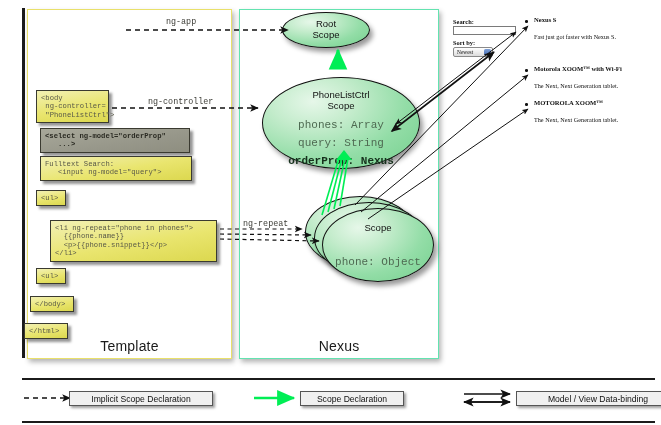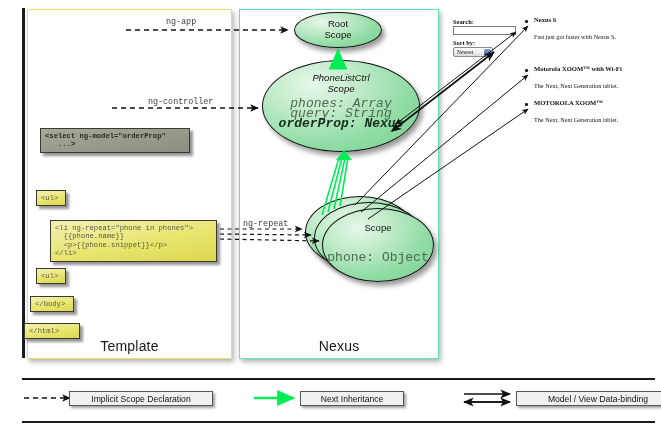--- a/index.html
+++ b/index.html
@@ -34,21 +34,21 @@
      color:#2a2a22;font-weight:bold;}
 
   
   .ellipse{position:absolute;border-radius:50%;
      border:1.6px solid #111;
      background:radial-gradient(ellipse at 32% 26%, #e6f7e9 0%, #c4eccc 28%, #93dda7 62%, #74cf8d 100%);
      box-shadow:3px 4px 5px rgba(0,0,0,.40);
      text-align:center;box-sizing:border-box;}
   .ell-title{font-size:9.5px;color:#111;line-height:11px;}
   .ell-props{font-family:"Liberation Mono","DejaVu Sans Mono",monospace;
-     font-size:13px;line-height:10px;color:#4e6a52;white-space:pre;}
+     font-size:11px;line-height:18px;color:#4e6a52;white-space:pre;}
   .ell-props b{color:#16301c;font-weight:bold;}
 
   
   .edgelabel{position:absolute;font-family:"Liberation Mono","DejaVu Sans Mono",monospace;
      font-size:8.4px;color:#40403a;white-space:nowrap;}
 
   
   .vw-lbl{position:absolute;font-family:"Liberation Serif","DejaVu Serif",serif;
      font-size:6.4px;color:#111;white-space:nowrap;font-weight:bold;}
   .vw-input{position:absolute;box-sizing:border-box;background:#fff;
@@ -82,55 +82,60 @@
   <div class="leftbar"></div>
 
   <div class="panel shadowed" id="panel-template">
     <div class="panel-label">Template</div>
   </div>
   <div class="panel shadowed" id="panel-model">
     <div class="panel-label">Nexus</div>
   </div>
 
 
+  <div class="codebox" style="left:36px;top:90px;width:73px;">&lt;body
+ ng-controller=
+ "PhoneListCtrl"&gt;</div>
 
   <div class="codebox dark" style="left:40px;top:128px;width:150px;">&lt;select ng-model="orderProp"
    ...&gt;</div>
 
+  <div class="codebox" style="left:40px;top:156px;width:152px;">Fulltext Search:
+   &lt;input ng-model="query"&gt;</div>
 
   <div class="codebox" style="left:36px;top:190px;width:30px;">&lt;ul&gt;</div>
 
   <div class="codebox" style="left:50px;top:220px;width:167px;">&lt;li ng-repeat="phone in phones"&gt;
   {{phone.name}}
   &lt;p&gt;{{phone.snippet}}&lt;/p&gt;
 &lt;/li&gt;</div>
 
   <div class="codebox" style="left:36px;top:268px;width:30px;">&lt;ul&gt;</div>
 
   <div class="codebox" style="left:30px;top:296px;width:44px;">&lt;/body&gt;</div>
 
-  <div class="codebox" style="left:24px;top:323px;width:56px;">&lt;/html&gt;</div>
+  <div class="codebox" style="left:24px;top:323px;width:44px;">&lt;/html&gt;</div>
 
   <div class="ellipse" style="left:305px;top:196px;width:110px;height:72px;"></div>
   <div class="ellipse" style="left:314px;top:202px;width:110px;height:72px;"></div>
 
   <div class="ellipse" style="left:322px;top:208px;width:112px;height:74px;padding-top:13px;">
     <div class="ell-title">Scope</div>
     <div class="ell-props" style="margin-top:20px;">phone: Object</div>
   </div>
 
-  <div class="ellipse" style="left:262px;top:60px;width:158px;height:92px;padding-top:11px;font-style:italic;">
+  <div class="ellipse" style="left:262px;top:77px;width:158px;height:92px;padding-top:11px;">
     <div class="ell-title">PhoneListCtrl</div>
     <div class="ell-title">Scope</div>
     <div class="ell-props" style="margin-top:5px;">phones: Array
 query: String</div>
     <div class="ell-props"><b>orderProp: Nexus</b></div>
   </div>
 
-  <div class="ellipse" style="left:294px;top:12px;width:88px;height:36px;padding-top:5px;">
+  <div class="ellipse" style="left:282px;top:12px;width:88px;height:36px;padding-top:5px;">
     <div class="ell-title">Root</div>
     <div class="ell-title">Scope</div>
   </div>
 
   <div class="edgelabel" style="left:166px;top:17px;">ng-app</div>
   <div class="edgelabel" style="left:148px;top:97px;">ng-controller</div>
   <div class="edgelabel" style="left:243px;top:219px;">ng-repeat</div>
 
   <div class="vw-lbl" style="left:453px;top:18px;">Search:</div>
   <div class="vw-input" style="left:453px;top:26px;width:63px;height:9px;"></div>
@@ -222,16 +227,16 @@
       <line x1="254" y1="398" x2="294" y2="398" stroke="#00ee55" stroke-width="2.6" marker-end="url(#ah-green)"></line>
     </g>
     <g>
       <line x1="464" y1="394" x2="510" y2="394" stroke="#111" stroke-width="1.6" marker-end="url(#ah-black)"></line>
       <line x1="510" y1="402" x2="464" y2="402" stroke="#111" stroke-width="1.6" marker-end="url(#ah-black)"></line>
       <line x1="464" y1="402" x2="510" y2="402" stroke="#111" stroke-width="1.6" marker-end="url(#ah-black)"></line>
     </g>
   </svg>
 
   <div class="legend-box" style="left:69px;top:391px;width:144px;">Implicit Scope Declaration</div>
-  <div class="legend-box" style="left:300px;top:391px;width:104px;">Next Inheritance</div>
+  <div class="legend-box" style="left:300px;top:391px;width:104px;">Scope Declaration</div>
   <div class="legend-box" style="left:516px;top:391px;width:164px;">Model / View Data-binding</div>
 
 </div>
 
 </body></html>

